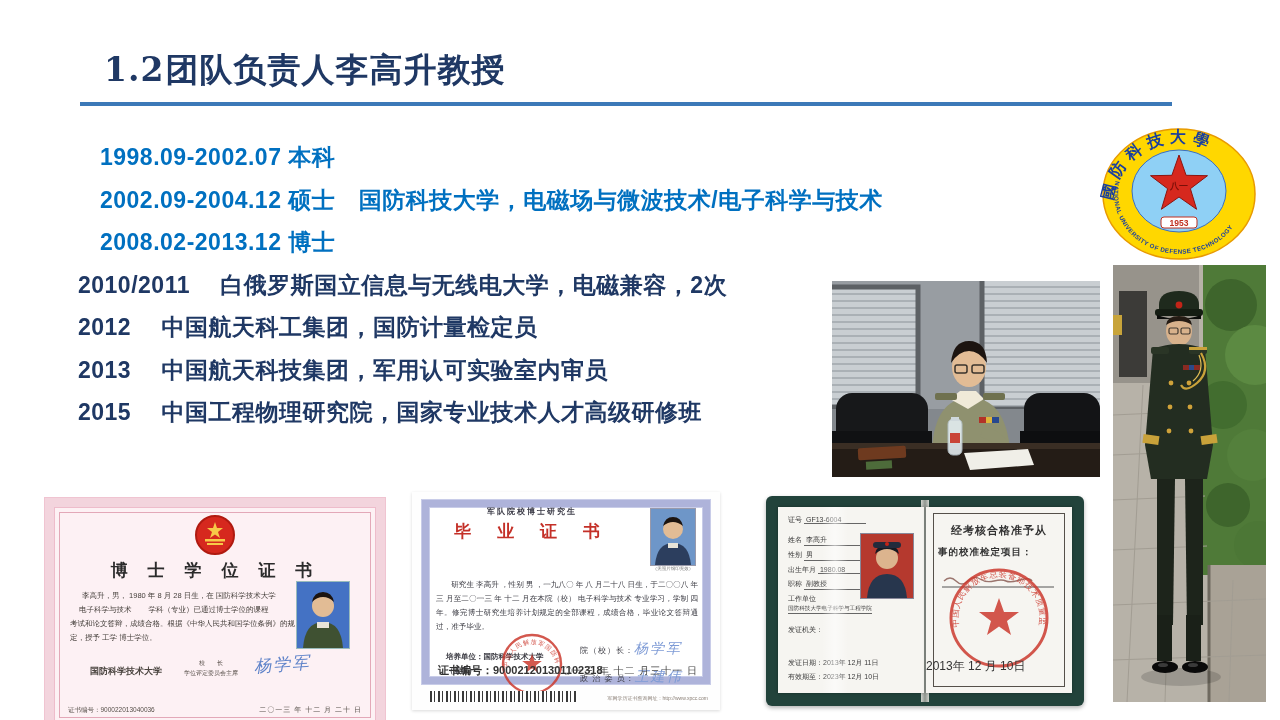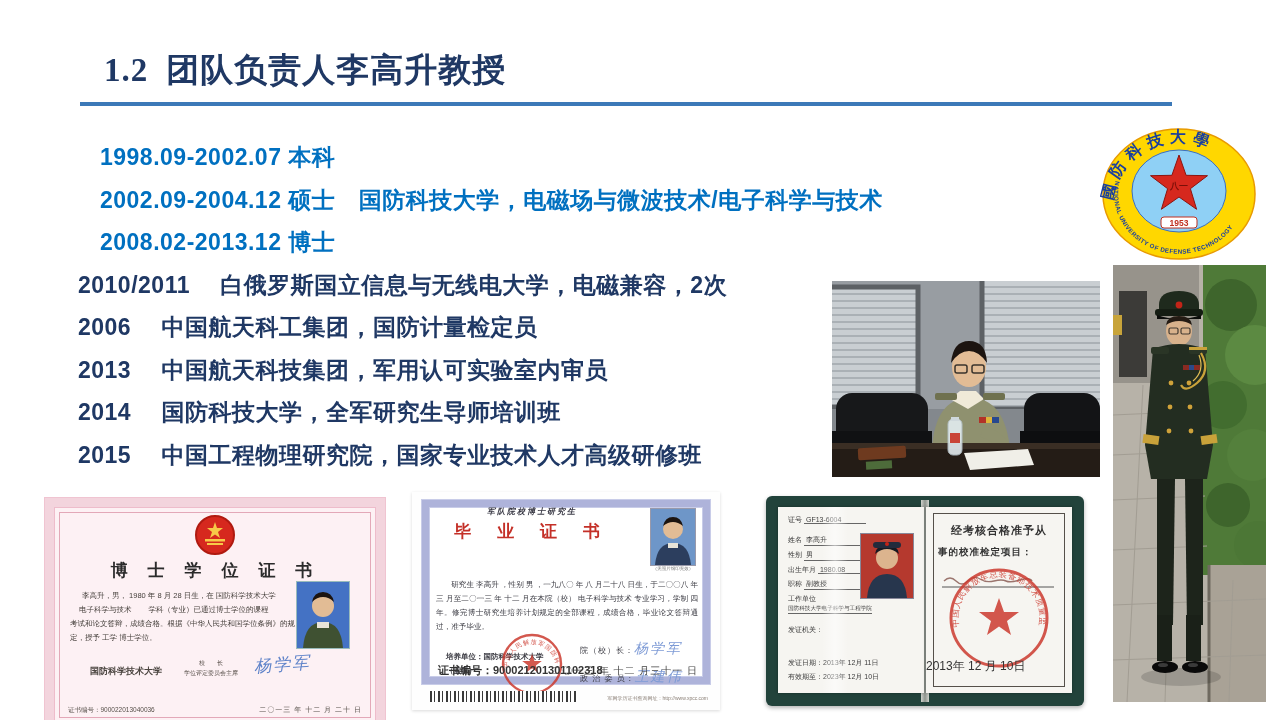--- a/index.html
+++ b/index.html
@@ -1,21 +1,21 @@
 <!DOCTYPE html>
 <html><head>
 <meta charset="utf-8">
 <style>
   html,body{margin:0;padding:0;background:#888;}
   #slide{position:relative;width:1280px;height:720px;background:#ffffff;overflow:hidden;
          font-family:"Liberation Sans",sans-serif;}
   
   .title{position:absolute;left:104px;top:48px;font-family:"DejaVu Serif","Liberation Serif",serif;
          font-weight:bold;font-size:33px;color:#1f3864;letter-spacing:1px;white-space:nowrap;}
-  .title .num{margin-right:18px;font-family:Liberation Serif, serif;}
+  .title .num{margin-right:1px;}
   .rule{position:absolute;left:80px;top:102px;width:1092px;height:4px;background:#3c79b8;}
   
   .timeline{position:absolute;left:78px;top:136px;width:760px;}
   .tl{height:42.5px;line-height:42.5px;font-size:23px;font-weight:bold;white-space:nowrap;letter-spacing:.5px;}
   .tl.blue{color:#0070c0;margin-left:22px;}
   .tl.navy{color:#1f3864;}
   
   .ph{position:absolute;display:block;}
   
   .phd{position:absolute;left:45px;top:498px;width:340px;height:234px;background:#fdf1f4;
@@ -33,21 +33,21 @@
   .phd .sig{position:absolute;left:200px;top:146px;font-size:17px;color:#5f83c9;
         font-family:"DejaVu Serif",serif;font-style:italic;transform:rotate(-4deg);letter-spacing:2px;}
   .phd .serial{position:absolute;left:14px;bottom:8px;font-size:6.5px;color:#57504a;}
   .phd .date{position:absolute;right:14px;bottom:8px;font-size:7px;color:#57504a;letter-spacing:1px;}
   
   .sil{position:absolute;left:0;top:0;width:100%;height:100%;}
   
   .grad{position:absolute;left:412px;top:492px;width:308px;height:218px;background:#fefefe;box-shadow:0 1px 3px rgba(0,0,0,.15);}
   .grad .frame{position:absolute;left:10px;top:8px;right:10px;bottom:26px;border:7px solid #aeb3da;
         box-shadow:0 0 0 1px #c8cce8 inset,0 0 0 1px #c8cce8;background:#fff;}
-  .grad .header{position:absolute;left:0;top:14px;width:78%;text-align:center;font-size:8px;color:#3a3a46;font-weight:bold;letter-spacing:2px;font-style:italic;}
+  .grad .header{position:absolute;left:0;top:14px;width:78%;text-align:center;font-size:8px;color:#3a3a46;font-weight:bold;letter-spacing:2px;}
   .grad .gtitle{position:absolute;left:0;top:28px;width:78%;text-align:center;
         font-family:"DejaVu Serif","Liberation Serif",serif;font-weight:bold;font-size:17px;color:#c43028;letter-spacing:10px;}
   .grad .photo{position:absolute;right:24px;top:16px;width:44px;height:56px;background:#6e96c8;border:1px solid #99a;}
   .grad .pnote{position:absolute;right:14px;top:74px;width:66px;text-align:center;font-size:4.5px;color:#777;}
   .grad .body{position:absolute;left:24px;top:86px;width:262px;font-size:7.6px;color:#3c3c44;line-height:1.85;text-align:justify;}
   .grad .body p{margin:0;text-indent:2em;}
   .grad .unit{position:absolute;left:34px;top:158px;font-size:7.5px;color:#3c3c44;line-height:1.8;font-weight:bold;}
   .grad .pres{position:absolute;left:168px;top:148px;font-size:8px;color:#3c3c44;letter-spacing:1px;}
   .grad .comm{position:absolute;left:168px;top:176px;font-size:8px;color:#3c3c44;letter-spacing:1px;}
   .grad .hsig{font-size:14px;color:#7e9bd6;font-family:"DejaVu Serif",serif;font-style:italic;letter-spacing:2px;}
@@ -87,23 +87,22 @@
   <div class="title">
     <span class="num">1.2</span><span>团队负责人李高升教授</span>
   </div>
   <div class="rule"></div>
 
   <div class="timeline">
     <div class="tl blue">1998.09-2002.07  本科</div>
     <div class="tl blue">2002.09-2004.12  硕士　国防科技大学，电磁场与微波技术/电子科学与技术</div>
     <div class="tl blue">2008.02-2013.12  博士</div>
     <div class="tl navy">2010/2011　 白俄罗斯国立信息与无线电大学，电磁兼容，2次</div>
-    <div class="tl navy">2006　 中国航天科工集团，国防计量检定员</div>
+    <div class="tl navy">2012　 中国航天科工集团，国防计量检定员</div>
     <div class="tl navy">2013　 中国航天科技集团，军用认可实验室内审员</div>
-    <div class="tl navy">2014　 国防科技大学，全军研究生导师培训班</div>
     <div class="tl navy">2015　 中国工程物理研究院，国家专业技术人才高级研修班</div>
   </div>
 
   <svg class="ph" style="left:1100px;top:127px" width="158" height="134" viewBox="0 0 158 134">
     <ellipse cx="79" cy="67" rx="76" ry="65" fill="#ffd700" stroke="#e89a00" stroke-width="1.5"></ellipse>
     <ellipse cx="79" cy="64" rx="47" ry="41" fill="#8fd0f5" stroke="#3a6fc0" stroke-width="1"></ellipse>
     <path id="arcTop" d="M 14,88 A 66,62 0 1 1 144,88" fill="none"></path>
     <text font-family="DejaVu Serif,serif" font-size="16" font-weight="bold" fill="#1a3f9e" letter-spacing="6">
       <textPath href="#arcTop" startOffset="14">國防科技大學</textPath>
     </text>

